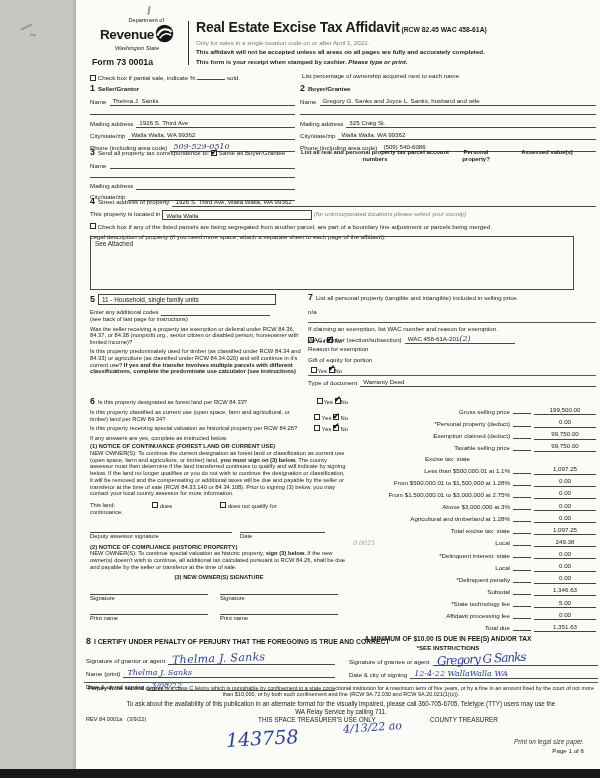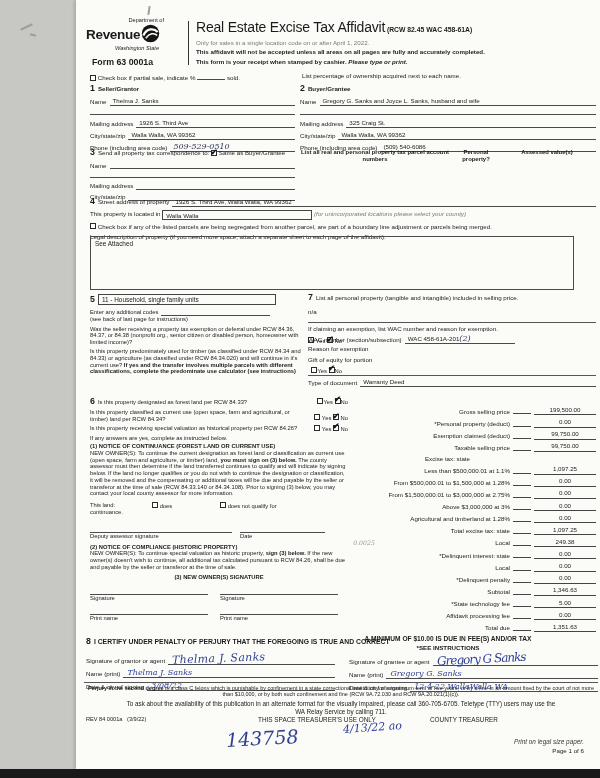--- a/index.html
+++ b/index.html
@@ -20,27 +20,27 @@
   .hand{font-family:"DejaVu Serif",serif;font-style:italic}
   .hand-dark{color:#2c3350}
   .hand-blue{color:#2e3f96}
   .hand-gray{color:#9a9a96}
   .h8{font-size:8px;line-height:1}
   .h9{font-size:9.5px;line-height:1}
   .sec-num{font-weight:bold;font-size:8.8px;padding-right:3px}
   
   #hdr-logo{left:86px;top:17px;width:102px;text-align:center}
   #hdr-logo .dept{font-size:5.6px;text-align:right;padding-right:24px}
-  .rev-row{display:flex;align-items:center;}
+  .rev-row{display:flex;align-items:center;justify-content:center}
   .rev{font-weight:bold;font-size:13.5px;letter-spacing:-0.3px}
   .wst{font-size:5.6px;font-style:italic;text-align:center}
   .formno{font-weight:bold;font-size:8.8px;margin-top:5px;text-align:left;padding-left:6px}
   #hdr-divider{left:188px;top:21px;height:44px;border-left:1.4px solid #333;position:absolute}
   #hdr-title{left:196px;top:19px;width:400px}
-  .title{font-weight:normal;font-size:14px;letter-spacing:-0.2px}
+  .title{font-weight:bold;font-size:14px;letter-spacing:-0.2px}
   .title-ref{font-weight:bold;font-size:6.8px}
   #hdr-title .note{margin-top:1.6px}
   
   .qrow{display:flex;margin-top:2.6px}
   .qtext{flex:1;padding-right:5px}
   .yn{white-space:nowrap;align-self:flex-end;padding-bottom:1px}
   .ln{border-top:1px solid #555}
   .frow{display:flex;align-items:flex-end;margin-bottom:2.7px;font-size:6.2px}
   .flabel{width:210px;text-align:right;white-space:nowrap}
   .fprefix{width:128px;text-align:center}
@@ -82,21 +82,21 @@
     <span class="rev">Revenue</span>
     <span style="margin-left:1px">
       <svg width="19" height="19" viewBox="0 0 20 20">
           <circle cx="10" cy="10" r="9.2" fill="#141414"></circle>
           <path d="M2.5 12 C 6 4.5, 13.5 4, 17.5 8.5" stroke="#fbfbf8" stroke-width="2.4" fill="none"></path>
           <path d="M5 15 C 9 9.5, 14 9, 17 12" stroke="#fbfbf8" stroke-width="1.6" fill="none"></path>
         </svg>
     </span>
   </div>
   <div class="wst">Washington State</div>
-  <div class="formno">Form 63 0001a</div>
+  <div class="formno">Form 73 0001a</div>
 </div>
 <div id="hdr-divider"></div>
 <div class="blk" id="hdr-title">
   <div><span class="title">Real Estate Excise Tax Affidavit</span> <span class="title-ref">(RCW 82.45 WAC 458-61A)</span></div>
   <div class="note gray">Only for sales in a single location code on or after April 1, 2022.</div>
   <div class="note bold">This affidavit will not be accepted unless all areas on all pages are fully and accurately completed.</div>
   <div class="note bold"><span>This form is your receipt when stamped by cashier.</span> <span class="it">Please type or print.</span></div>
 </div>
 
 <div class="blk" style="left:90px;top:72px;width:505px;display:flex">
@@ -387,24 +387,20 @@
           <span class="lab">Date &amp; city of signing</span>
           <span class="sline"><span class="hand hand-blue h8">3/08/22</span></span>
         </div>
     </div>
     <div class="s8col" style="padding-right:0">
       <div class="sigrow">
           <span class="lab">Signature of grantee or agent</span>
           <span class="sline"><span class="sig sig2 hand hand-blue">Gregory G Sanks</span></span>
         </div>
       <div class="sigrow">
-          <span class="lab">Name (print)</span>
-          <span class="sline"><span class="hand hand-blue h8">Gregory G. Sanks</span></span>
-        </div>
-      <div class="sigrow">
           <span class="lab">Date &amp; city of signing</span>
           <span class="sline"><span class="hand hand-blue h8">12-4-22   WallaWalla  WA</span></span>
         </div>
     </div>
   </div>
 </div>
 
 <div class="blk" style="left:84px;top:682px;width:514px;border-top:1px solid #555;padding-top:2px">
   <div style="font-size:5.5px;line-height:1.18;text-align:center"><span class="bold">Perjury in the second degree</span><span> is a class C felony which is punishable by confinement in a state correctional institution for a maximum term of five years, or by a fine in an amount fixed by the court of not more than $10,000, or by both such confinement and fine (RCW 9A.72.030 and RCW 9A.20.021(1)(c)).</span></div>
   <div style="font-size:6.3px;line-height:1.15;text-align:center;margin-top:2.5px;padding:0 40px">To ask about the availability of this publication in an alternate format for the visually impaired, please call 360-705-6705. Teletype (TTY) users may use the WA Relay Service by calling 711.</div>

